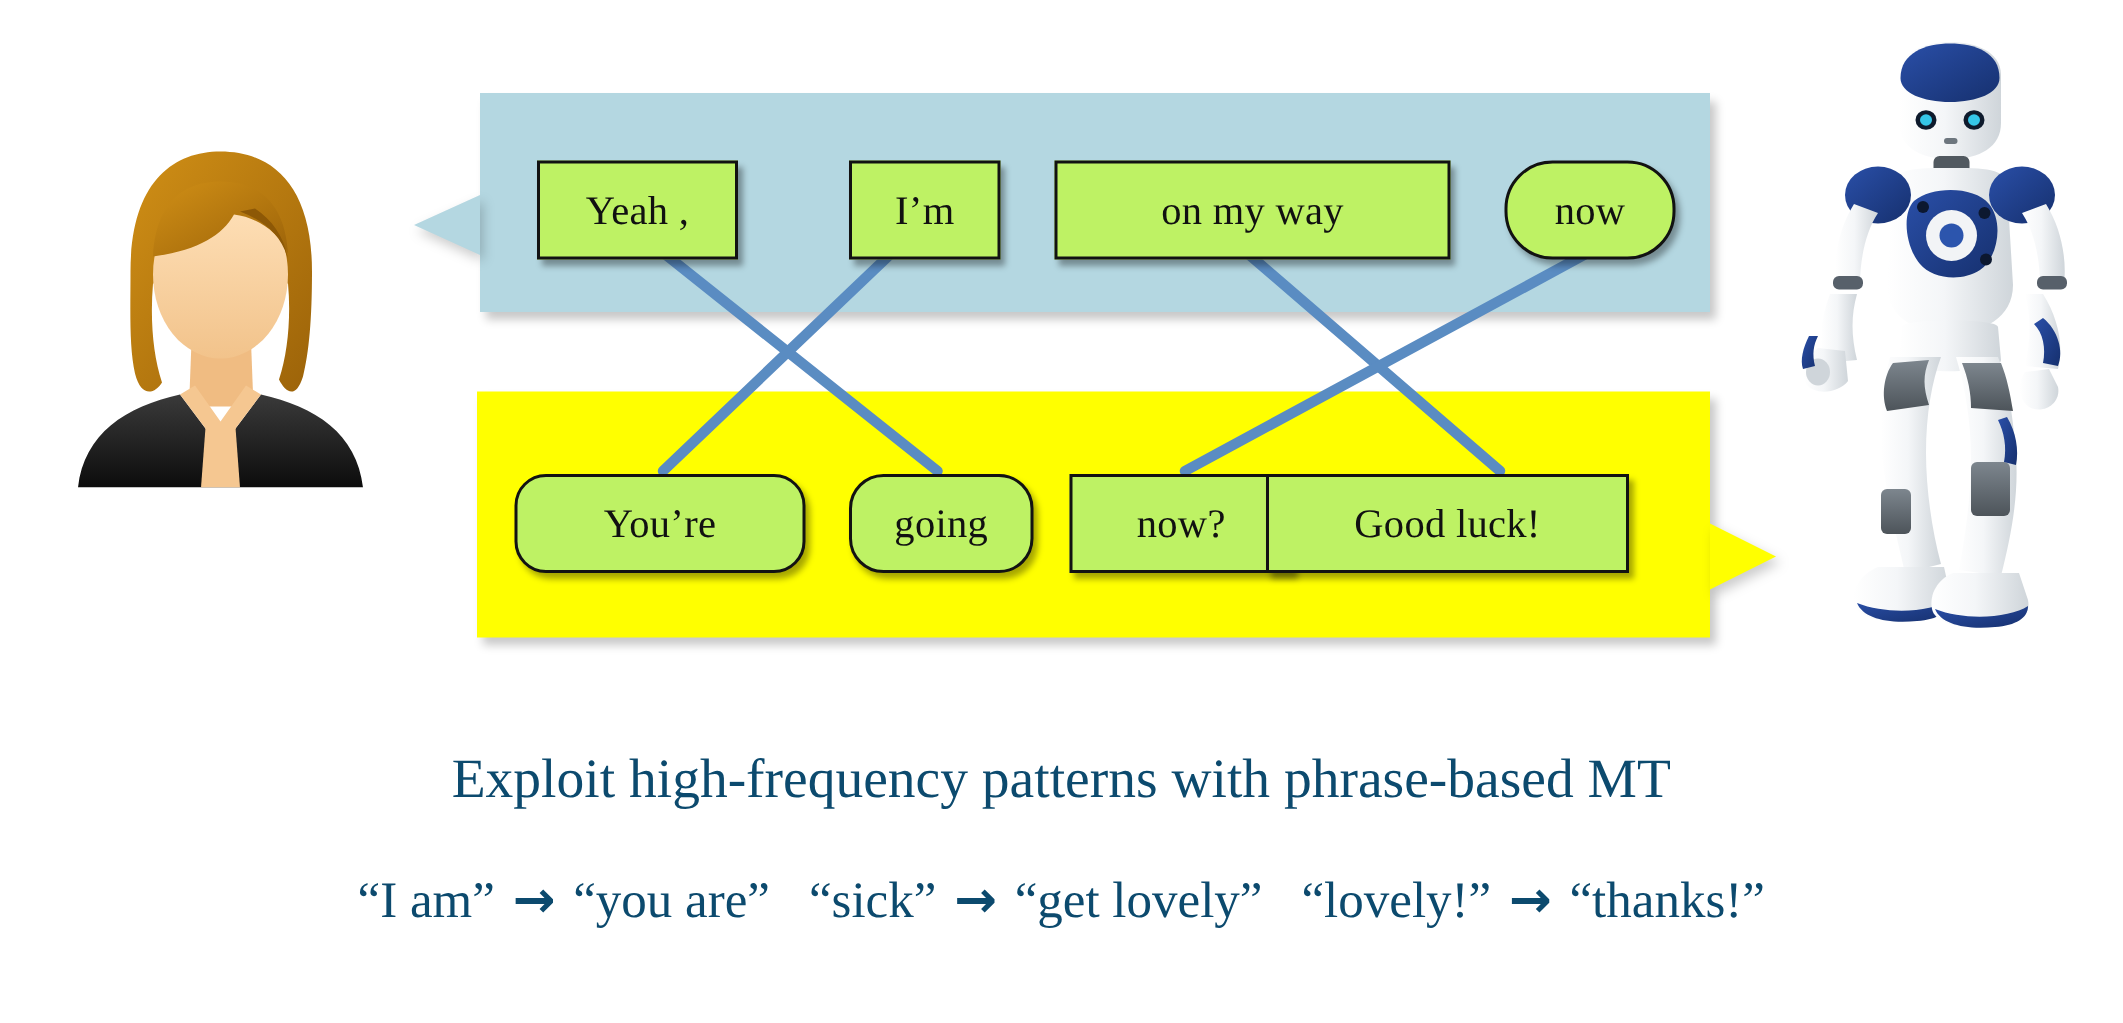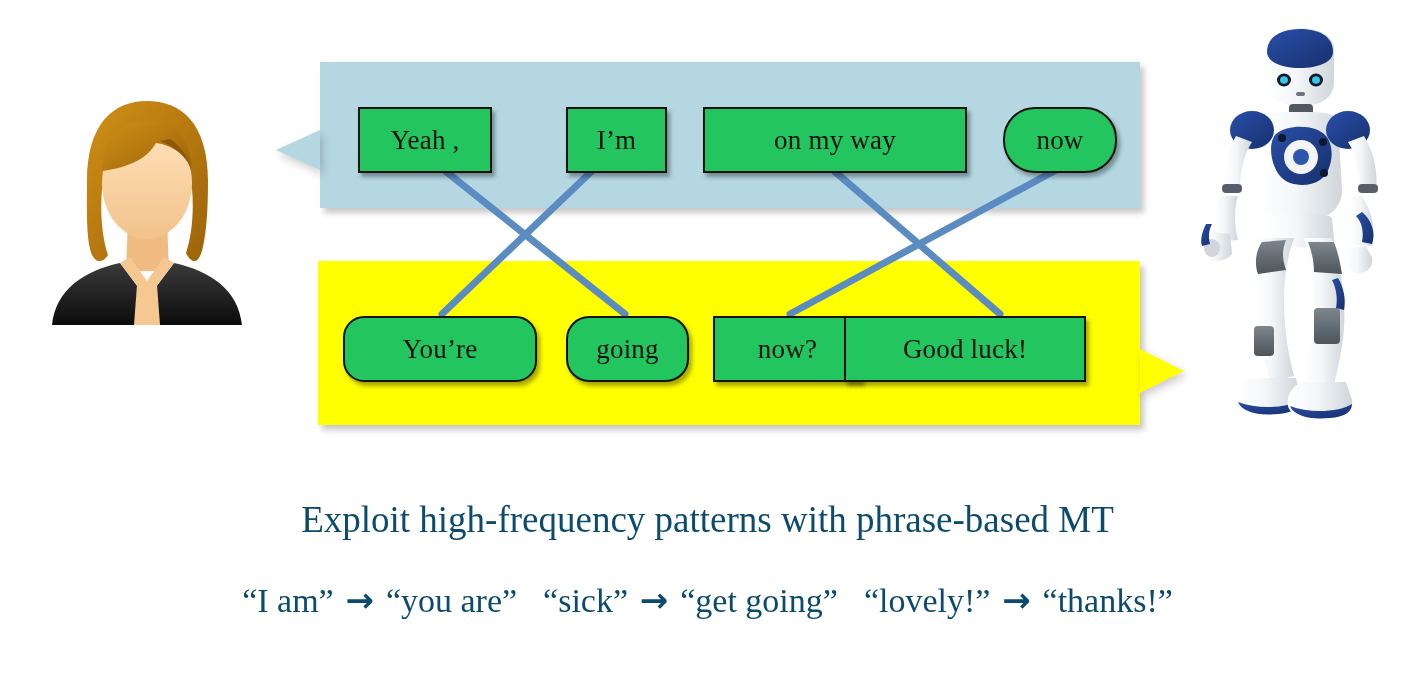--- a/index.html
+++ b/index.html
@@ -33,21 +33,21 @@
   #bubble-target .tail{
     right:-44px;top:88px;
     border-top:22px solid transparent;
     border-bottom:22px solid transparent;
     border-left:44px solid #ffff00;
     filter:drop-shadow(3px 4px 4px rgba(0,0,0,.20));
   }
 
   
   .phrase{
-    position:absolute;background:#22c55e;border:2px solid #121212;
+    position:absolute;background:#bef264;border:2px solid #121212;
     box-shadow:3px 4px 4px rgba(0,0,0,.35);
     display:flex;align-items:center;justify-content:center;
     font-family:"Liberation Serif",serif;
     font-size:27px;color:#111;letter-spacing:.2px;white-space:nowrap;
     z-index:6;
   }
 
   
   #links{position:absolute;left:0;top:0;width:1415px;height:682px;z-index:4;}
 
@@ -213,15 +213,15 @@
       <path d="M142 252 C148 262 150 274 148 284 L140 282 C142 272 140 262 136 254 Z" fill="url(#blu)"></path>
 
       <path d="M106 356 C96 360 90 370 92 380 C94 390 112 394 134 392
                C150 390 158 384 156 374 L150 356 Z" fill="url(#wht)"></path>
       <path d="M94 380 C98 390 114 394 134 392 C148 391 156 386 156 378
                C144 386 114 388 94 380 Z" fill="url(#blu)"></path>
     </svg>
   </div>
 
   <div class="caption" id="headline">Exploit high-frequency patterns with phrase-based MT</div>
-  <div class="caption" id="examples"><span>“I am”</span><span class="arrow"> → </span><span>“you are”</span><span class="gap"></span><span>“sick”</span><span class="arrow"> → </span><span>“get going”</span><span class="gap"></span><span>“lovely!”</span><span class="arrow"> → </span><span>“thanks!”</span></div>
+  <div class="caption" id="examples"><span>“I am”</span><span class="arrow"> → </span><span>“you are”</span><span class="gap"></span><span>“sick”</span><span class="arrow"> → </span><span>“get lovely”</span><span class="gap"></span><span>“lovely!”</span><span class="arrow"> → </span><span>“thanks!”</span></div>
 
 </div>
 
 </body></html>

